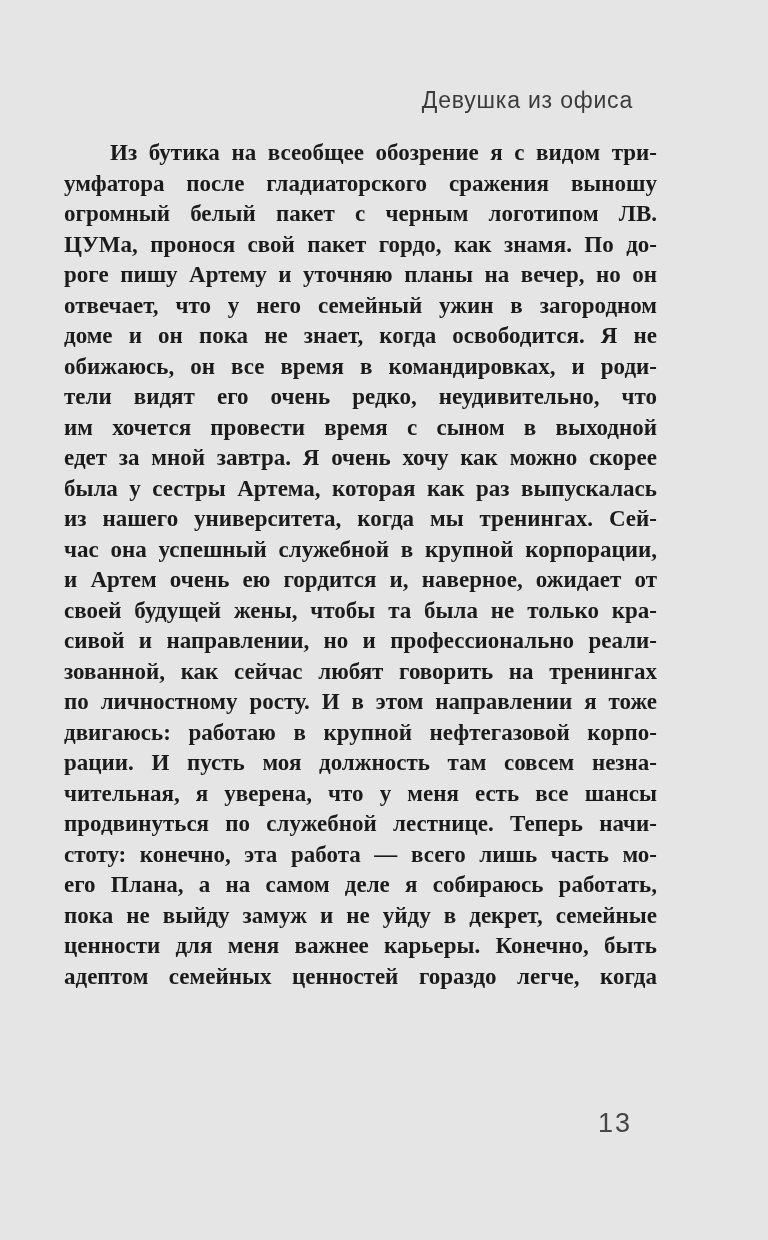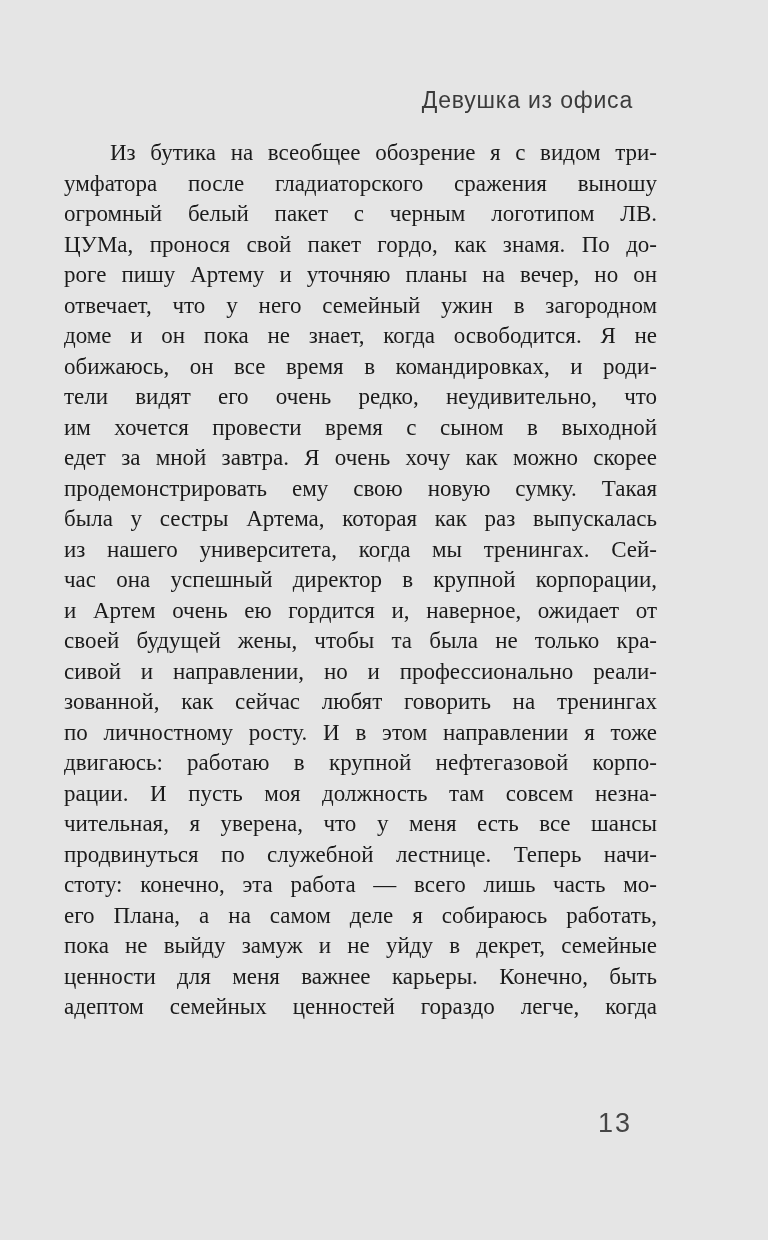--- a/index.html
+++ b/index.html
@@ -34,20 +34,21 @@
     font-size: 23px;
     line-height: 30.5px;
     color: #1b1b1b;
   }
   .text-line {
     text-align: justify;
     text-align-last: justify;
     height: 30.5px;
     overflow: hidden;
     white-space: nowrap0;
+    font-weight: bold;
   }
   .text-line.first-indent {
     padding-left: 46px;
   }
   .page-number {
     position: absolute;
     top: 1108px;
     right: 136px;
     font-family: "Liberation Sans", "DejaVu Sans", sans-serif;
     font-weight: 300;
@@ -67,24 +68,23 @@
       <div class="text-line">умфатора после гладиаторского сражения выношу</div>
       <div class="text-line">огромный белый пакет с черным логотипом ЛВ.</div>
       <div class="text-line">ЦУМа, пронося свой пакет гордо, как знамя. По до-</div>
       <div class="text-line">роге пишу Артему и уточняю планы на вечер, но он</div>
       <div class="text-line">отвечает, что у него семейный ужин в загородном</div>
       <div class="text-line">доме и он пока не знает, когда освободится. Я не</div>
       <div class="text-line">обижаюсь, он все время в командировках, и роди-</div>
       <div class="text-line">тели видят его очень редко, неудивительно, что</div>
       <div class="text-line">им хочется провести время с сыном в выходной</div>
       <div class="text-line">едет за мной завтра. Я очень хочу как можно скорее</div>
-      <div class="text-line">продемонстрировать ему свою новую сумку. Такая</div>
       <div class="text-line">была у сестры Артема, которая как раз выпускалась</div>
       <div class="text-line">из нашего университета, когда мы тренингах. Сей-</div>
-      <div class="text-line">час она успешный директор в крупной корпорации,</div>
+      <div class="text-line">час она успешный служебной в крупной корпорации,</div>
       <div class="text-line">и Артем очень ею гордится и, наверное, ожидает от</div>
       <div class="text-line">своей будущей жены, чтобы та была не только кра-</div>
       <div class="text-line">сивой и направлении, но и профессионально реали-</div>
       <div class="text-line">зованной, как сейчас любят говорить на тренингах</div>
       <div class="text-line">по личностному росту. И в этом направлении я тоже</div>
       <div class="text-line">двигаюсь: работаю в крупной нефтегазовой корпо-</div>
       <div class="text-line">рации. И пусть моя должность там совсем незна-</div>
       <div class="text-line">чительная, я уверена, что у меня есть все шансы</div>
       <div class="text-line">продвинуться по служебной лестнице. Теперь начи-</div>
       <div class="text-line">стоту: конечно, эта работа — всего лишь часть мо-</div>

